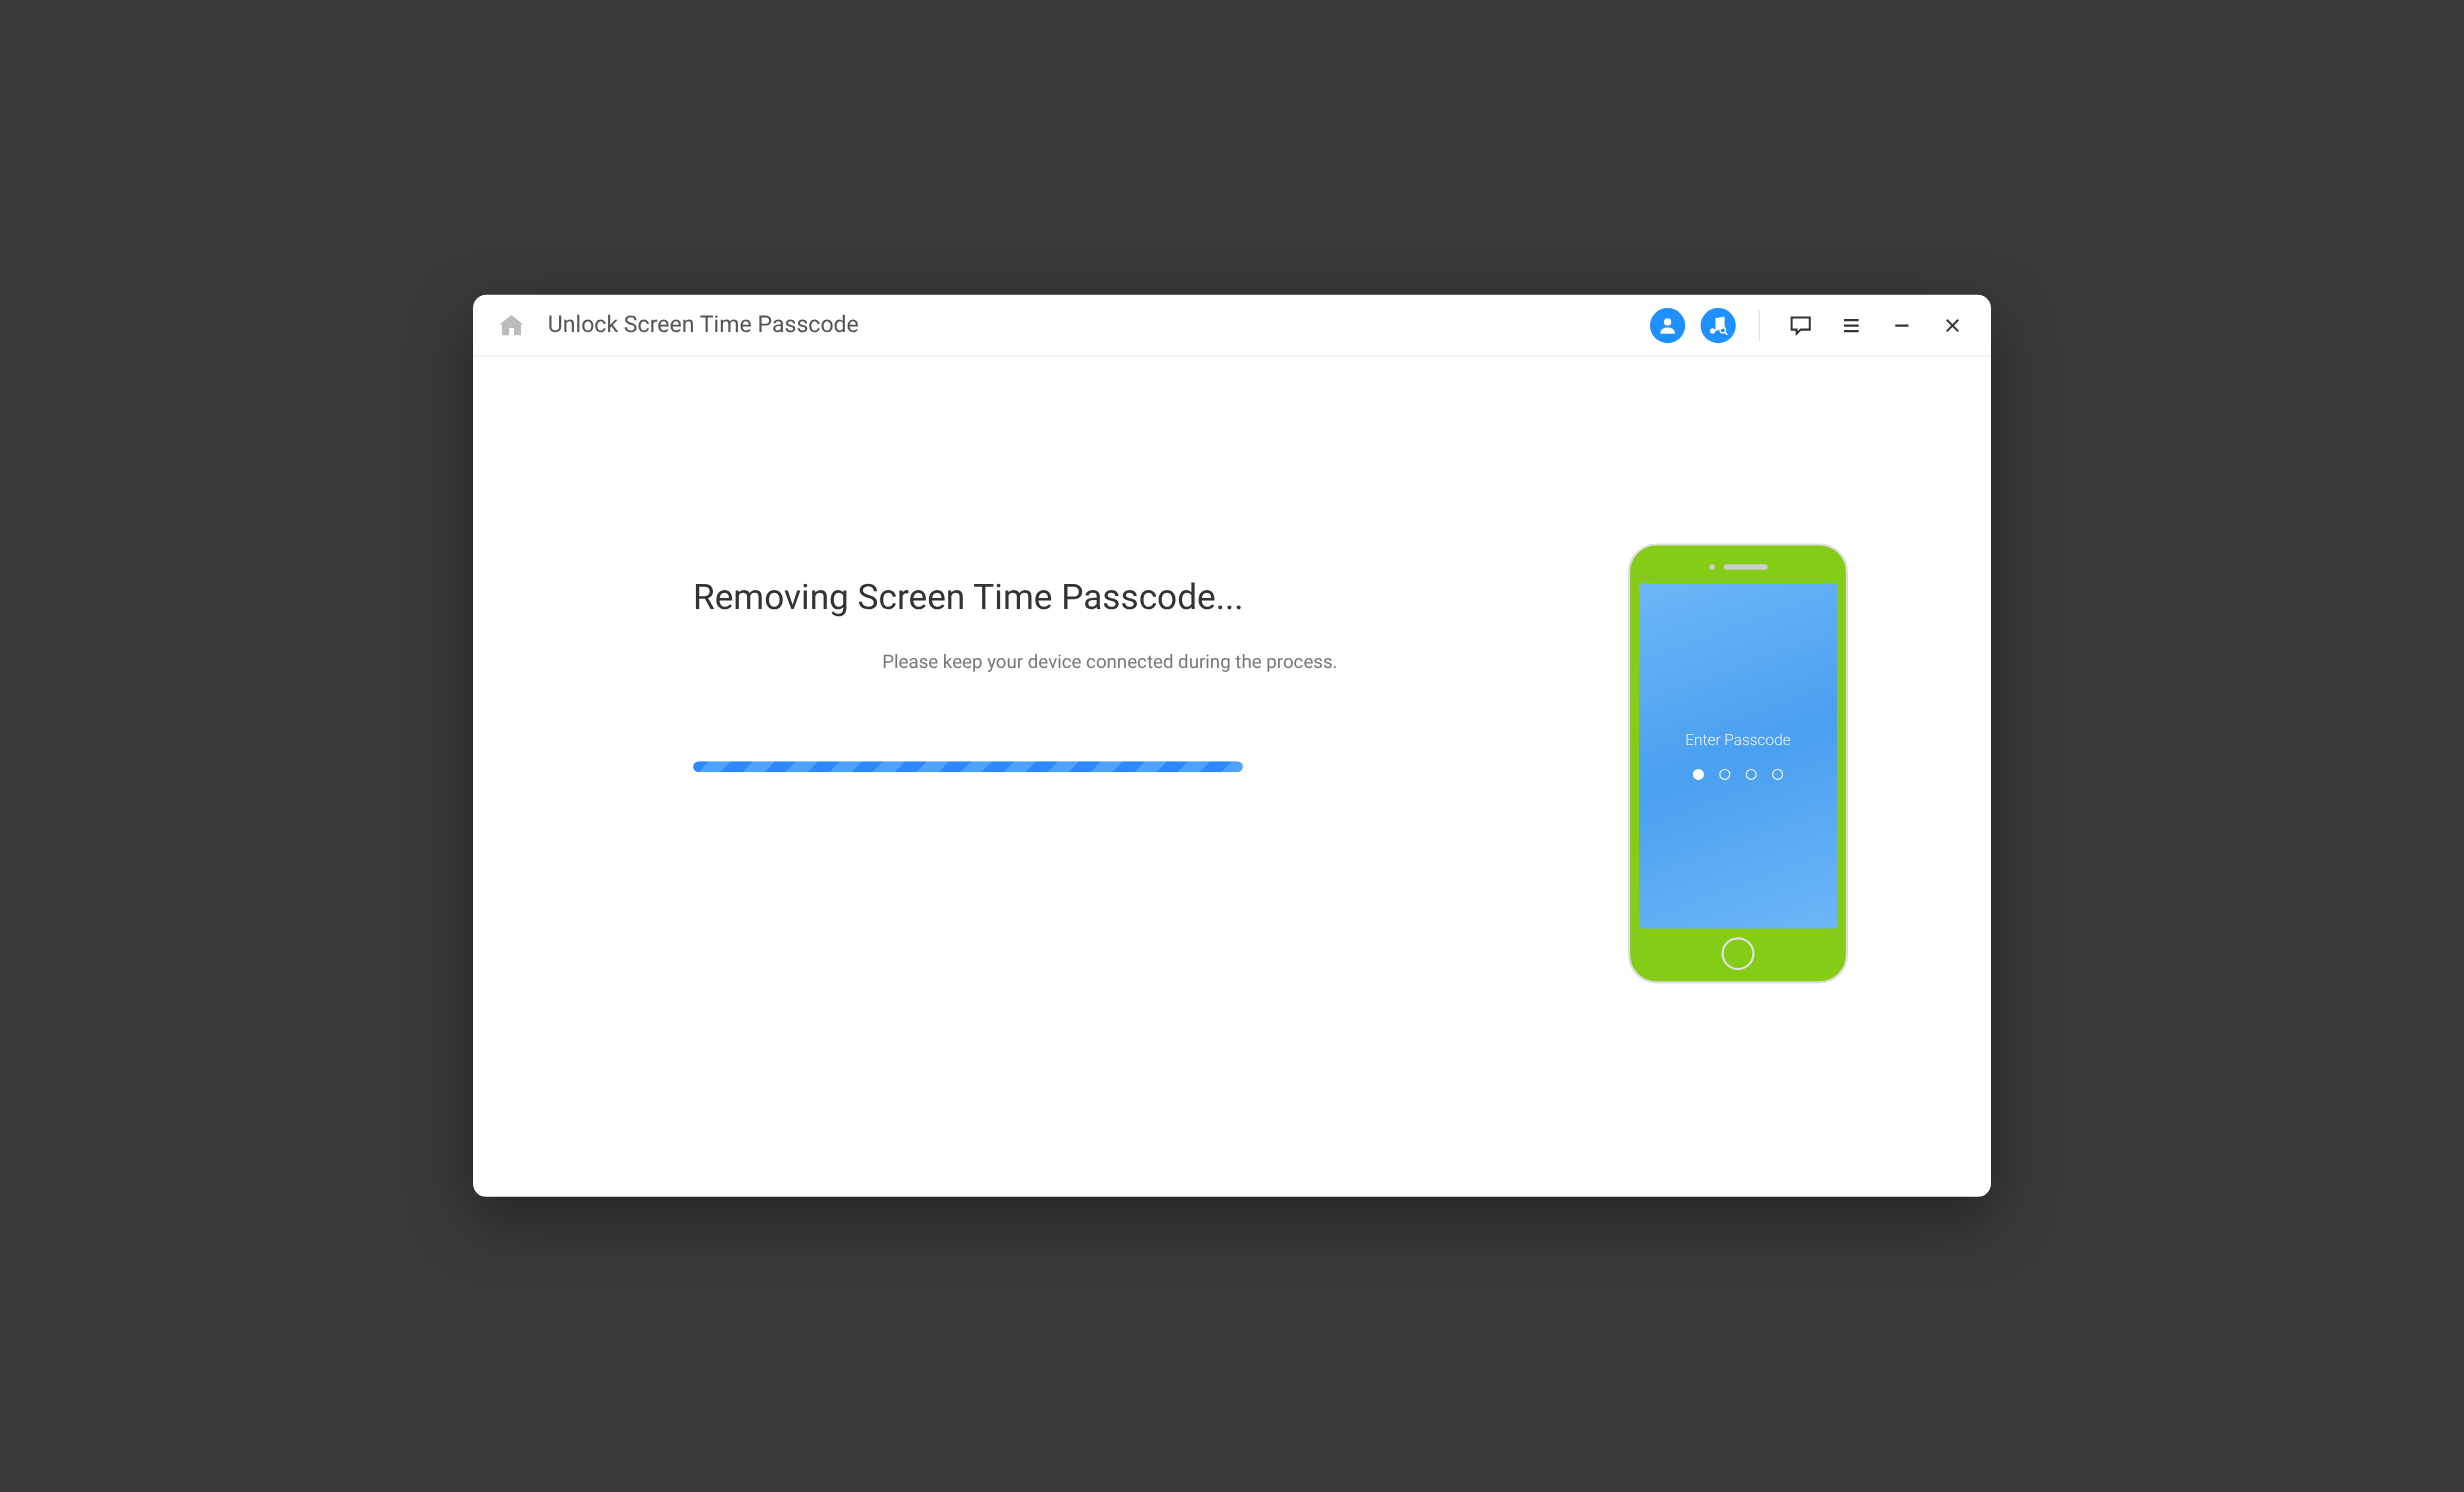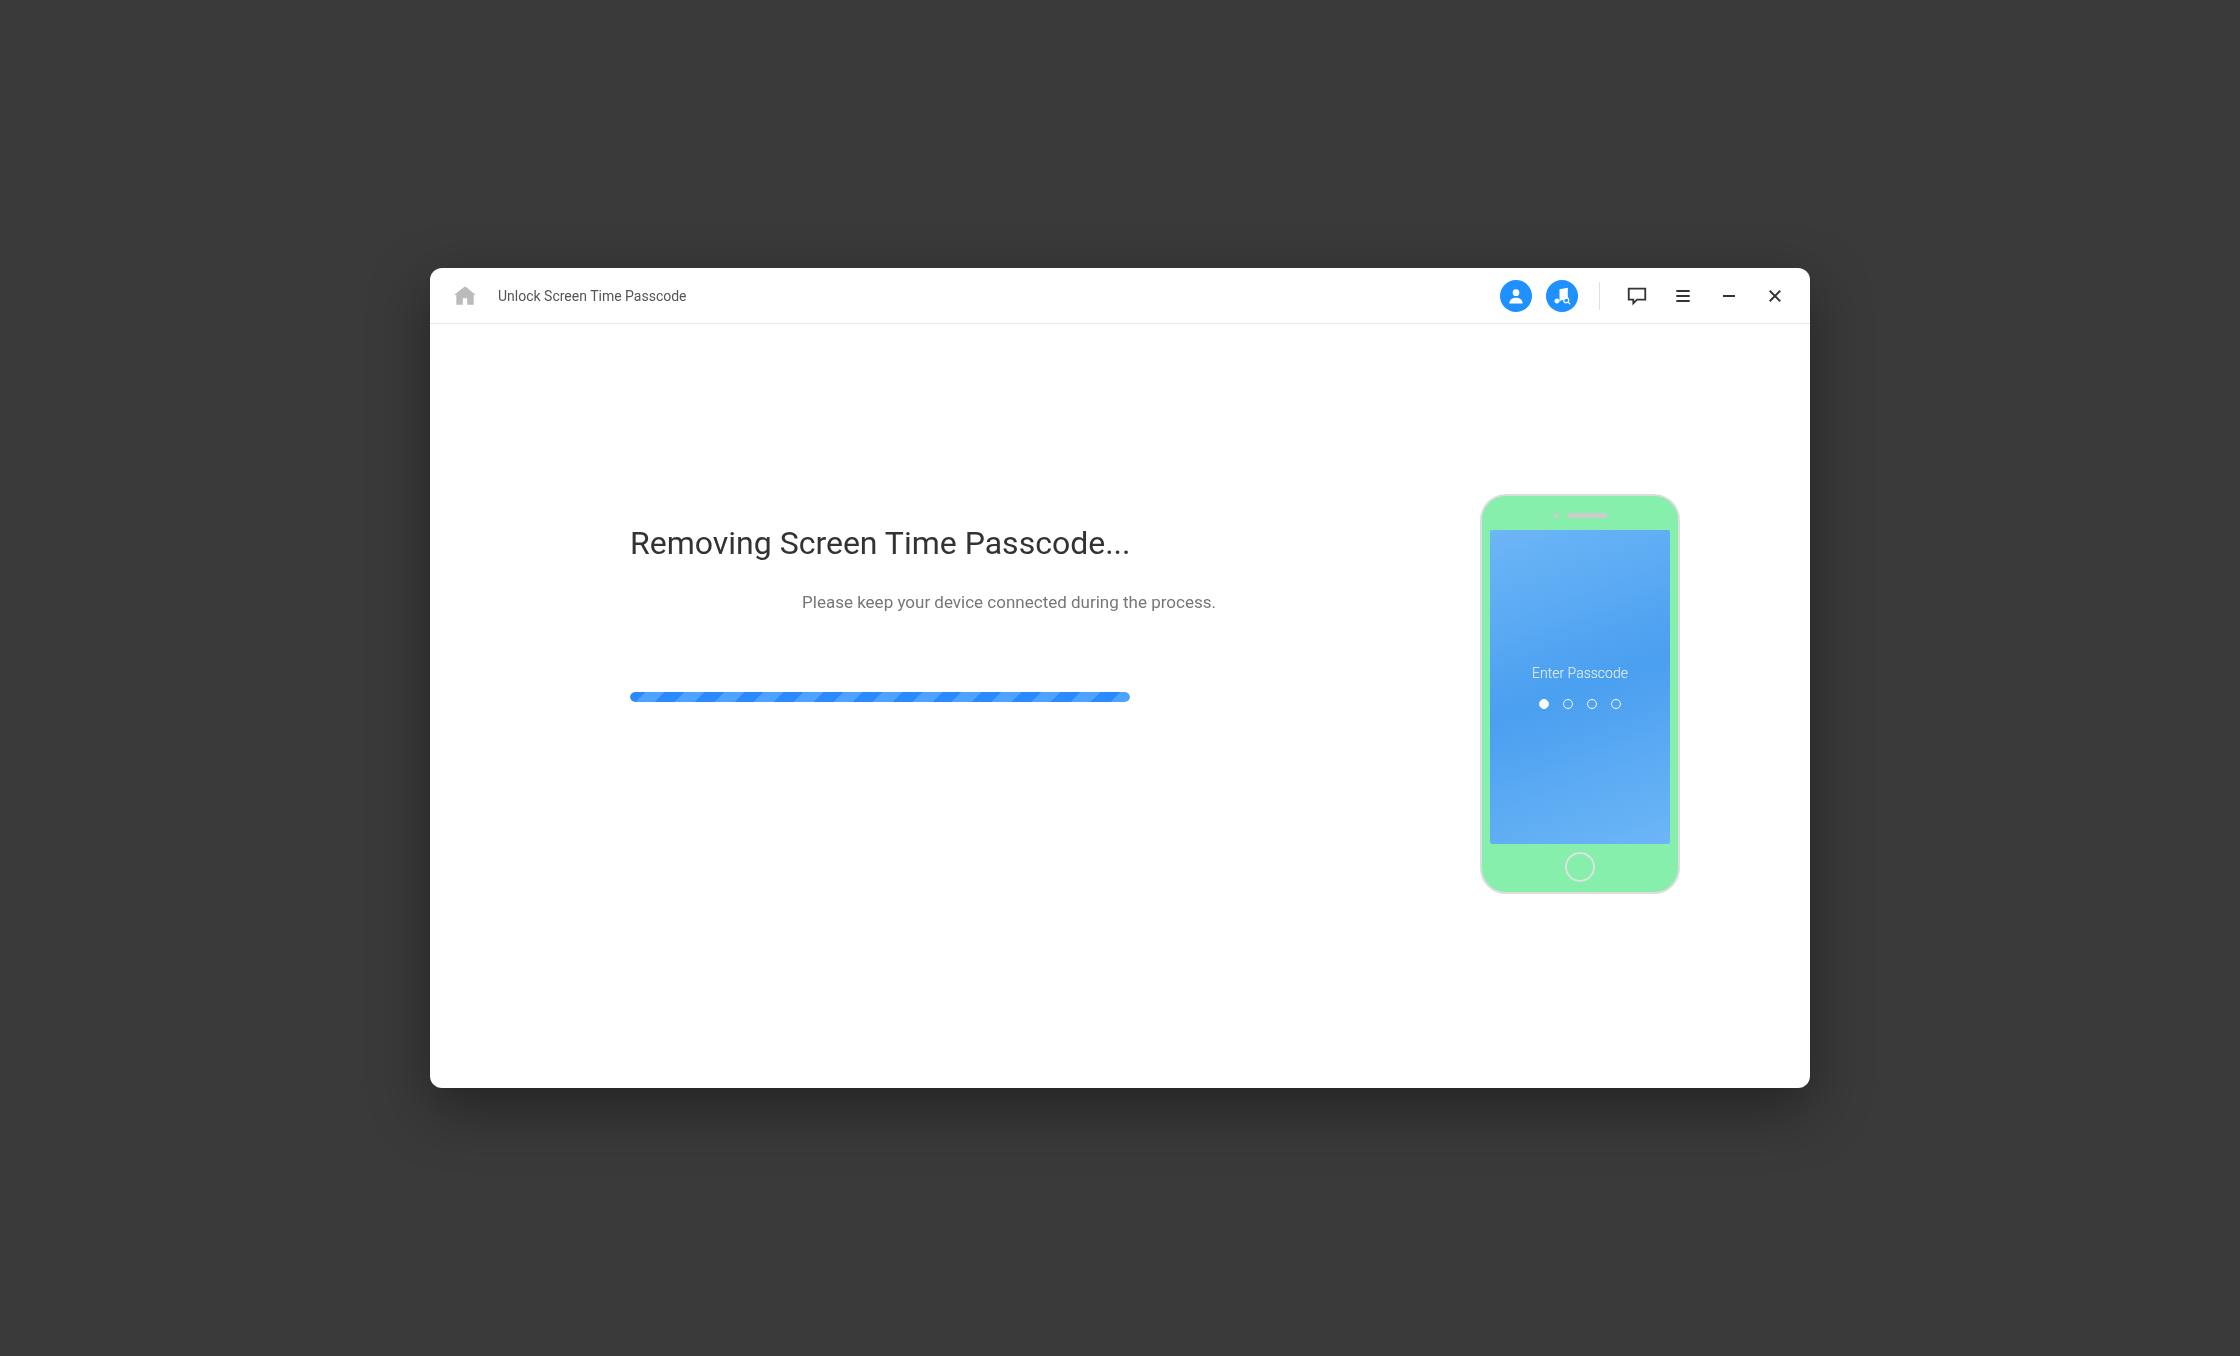--- a/index.html
+++ b/index.html
@@ -47,21 +47,21 @@
     .home-icon {
       width: 28px;
       height: 28px;
       display: flex;
       align-items: center;
       justify-content: center;
       cursor: pointer;
     }
     
     .window-title {
-      font-size: 14px;
+      font-size: 21px;
       color: #555;
       font-weight: 400;
     }
     
     .titlebar-right {
       display: flex;
       align-items: center;
       gap: 12px;
     }
     
@@ -145,21 +145,21 @@
       align-items: flex-start;
       justify-content: center;
       padding-top: 90px;
     }
     
     .phone {
       width: 200px;
       height: 400px;
       border: 2px solid #ddd;
       border-radius: 26px;
-      background: #86efac;
+      background: #84cc16;
       display: flex;
       flex-direction: column;
       align-items: center;
       padding: 10px 8px;
     }
     
     .phone-top {
       height: 18px;
       display: flex;
       align-items: center;

